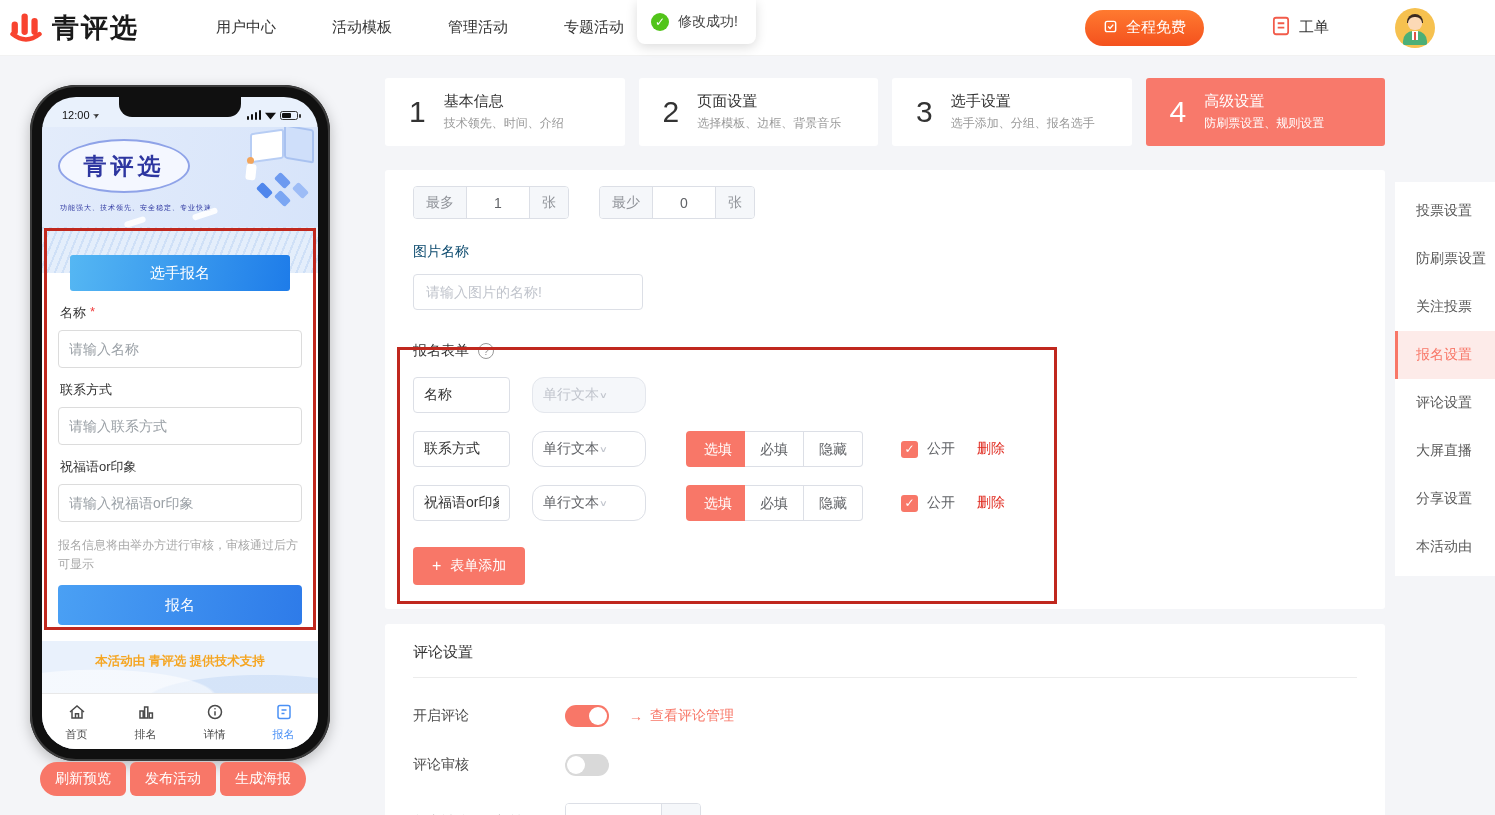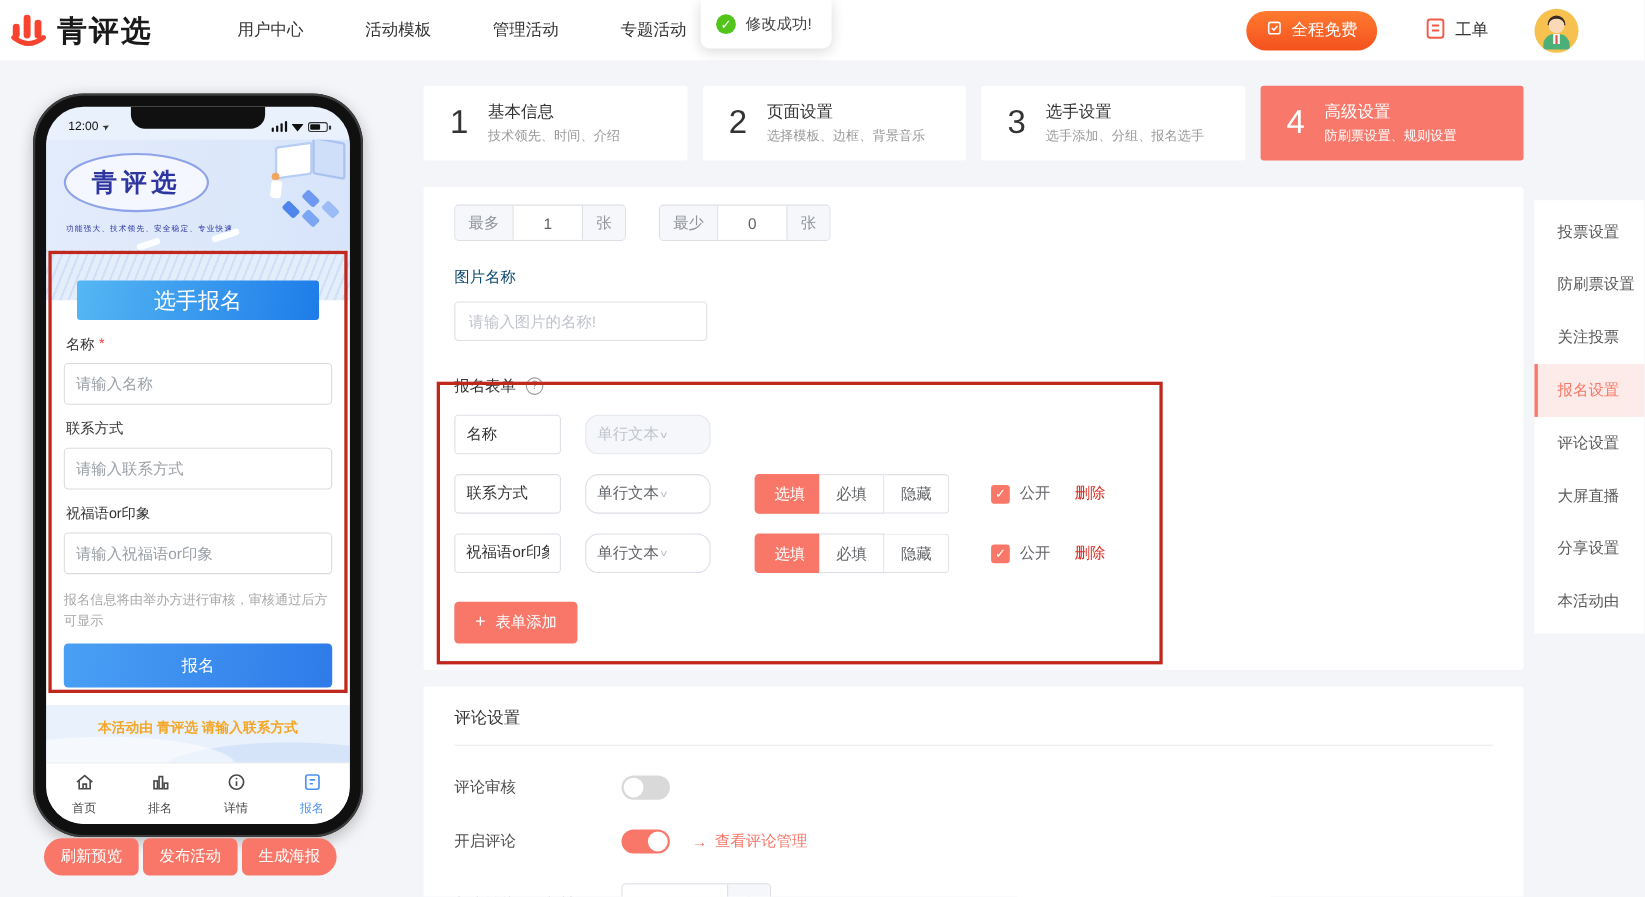--- a/index.html
+++ b/index.html
@@ -9,21 +9,21 @@
     background:#f4f5f8; color:#333; font-size:14px; position:relative;
   }
 
   
   .topbar{position:absolute;left:0;top:0;width:1495px;height:56px;background:#fff;
     display:flex;align-items:center;padding:0 60px 0 8px;border-bottom:1px solid #f2f2f2;z-index:10;}
   .brand{display:flex;align-items:center;gap:8px;width:196px;}
   .brand-name{font-size:27px;font-weight:bold;color:#1a1a1a;letter-spacing:2px;}
   .nav{display:flex;gap:56px;margin-left:12px;font-size:15px;color:#333;}
   .nav-item{cursor:pointer;white-space:nowrap;}
-  .top-right{margin-left:auto;display:flex;align-items:center;gap:42px;}
+  .top-right{margin-left:auto;display:flex;align-items:center;gap:66px;}
   .free-btn{background:linear-gradient(180deg,#ff7a30,#f4511e);color:#fff;border:none;height:36px;
     padding:0 18px;border-radius:18px;font-size:15px;display:flex;align-items:center;gap:8px;cursor:pointer;}
   .work-order{display:flex;align-items:center;gap:7px;font-size:15px;color:#333;cursor:pointer;}
   .avatar{width:40px;height:40px;border-radius:50%;background:#f6c14f;position:relative;overflow:hidden;cursor:pointer;}
   .av-hair{position:absolute;left:12px;top:6px;width:16px;height:9px;background:#3a2a20;border-radius:8px 8px 0 0;}
   .av-face{position:absolute;left:13px;top:9px;width:14px;height:13px;background:#fcd9b6;border-radius:45%;}
   .av-body{position:absolute;left:8px;top:23px;width:24px;height:14px;background:#4caf77;border-radius:10px 10px 0 0;}
   .av-collar{position:absolute;left:17px;top:23px;width:6px;height:9px;background:#fff;}
   .av-tie{position:absolute;left:19px;top:24px;width:2px;height:8px;background:#e05545;}
 
@@ -72,21 +72,21 @@
   .ill-cube.c4{right:26px;top:46px;background:#6d9af0;}
   .ill-head{position:absolute;right:62px;top:30px;width:7px;height:7px;background:#f2a55c;border-radius:50%;}
   .ill-body{position:absolute;right:60px;top:37px;width:10px;height:16px;background:#fff;border-radius:3px;transform:rotate(6deg);}
   .ill-bar{position:absolute;height:6px;background:#fff;border-radius:3px;opacity:.9;}
   .ill-bar.b1{left:6px;top:84px;width:26px;transform:rotate(-18deg);}
   .ill-bar.b2{left:-62px;top:92px;width:22px;transform:rotate(-18deg);}
 
   .stripe-band{height:46px;flex:none;background:repeating-linear-gradient(112deg,#cfe0f7 0 2px,#e4eefb 2px 7px);}
   .reg-card{background:#fff;padding:0 16px 16px;flex:none;position:relative;}
   .reg-header{height:36px;margin:-18px 12px 0;background:linear-gradient(100deg,#55b7f3,#1e7ce9);
-    border-radius:3px;color:#fff;font-size:20px;display:flex;align-items:center;justify-content:center;cursor:pointer;}
+    border-radius:3px;color:#fff;font-size:15px;display:flex;align-items:center;justify-content:center;cursor:pointer;}
   .pfield-label{display:flex;gap:4px;font-size:13px;color:#333;margin:13px 2px 8px;}
   .req-star{color:#f03e3e;}
   .phone-input{width:100%;height:38px;border:1px solid #dcdcdc;border-radius:4px;padding:0 10px;font-size:14px;color:#333;background:#fff;}
   .phone-input::placeholder{color:#9aa0a6;}
   .reg-notice{margin-top:14px;font-size:12px;color:#a8a8a8;line-height:1.55;}
   .reg-submit{margin-top:12px;width:100%;height:40px;border:none;border-radius:4px;color:#fff;font-size:15px;
     background:linear-gradient(100deg,#4aa0f4,#2e7be9);cursor:pointer;}
   .below-card{flex:1;position:relative;background:
     radial-gradient(140% 90px at 20% 108%, rgba(255,255,255,.55) 30%, transparent 31%),
     radial-gradient(140% 90px at 80% 118%, rgba(176,204,242,.35) 30%, transparent 31%), #e9f1fc;}
@@ -282,21 +282,21 @@
 
         <div class="pfield-label">
           <span>祝福语or印象</span>
         </div>
         <input class="phone-input" placeholder="请输入祝福语or印象" style="">
 
         <div class="reg-notice">报名信息将由举办方进行审核，审核通过后方可显示</div>
         <button class="reg-submit">报名</button>
       </div>
       <div class="below-card">
-        <div class="powered">本活动由 青评选 请输入联系方式</div>
+        <div class="powered">本活动由 青评选 提供技术支持</div>
       </div>
       <div class="tabbar">
         <div class="tab">
           <span>
             <svg width="20" height="20" viewBox="0 0 20 20" fill="none" stroke="currentColor" stroke-width="1.5">
               <path d="M3 10 L10 4 L17 10"></path>
                 <path d="M5 8.6 V16 H15 V8.6"></path>
                 <path d="M8.5 16 v-4.2 h3 V16"></path>
             </svg>
           </span>
@@ -446,35 +446,35 @@
         <span class="add-plus">+</span>
         <span>表单添加</span>
       </button>
     </div>
   </section>
 
   <section class="card card-comments">
     <div class="cc-header">评论设置</div>
 
     <div class="cc-row">
-      <span class="cc-label">评论审核</span>
-      <span class="switch off">
-          <span class="knob"></span>
-        </span>
-    </div>
-
-    <div class="cc-row">
       <span class="cc-label">开启评论</span>
       <span class="switch on">
           <span class="knob"></span>
         </span>
       <span class="manage-link">
         <span>→</span>
         <span>查看评论管理</span>
       </span>
+    </div>
+
+    <div class="cc-row">
+      <span class="cc-label">评论审核</span>
+      <span class="switch off">
+          <span class="knob"></span>
+        </span>
     </div>
 
     <div class="cc-row">
       <span class="cc-label">每个微信号可评论</span>
       <div class="inp-group" style="height:37px;">
         <input style="width: 95px;" value="10">
         <span class="g-label r" style="line-height:35px;">次</span>
       </div>
     </div>
   </section>

